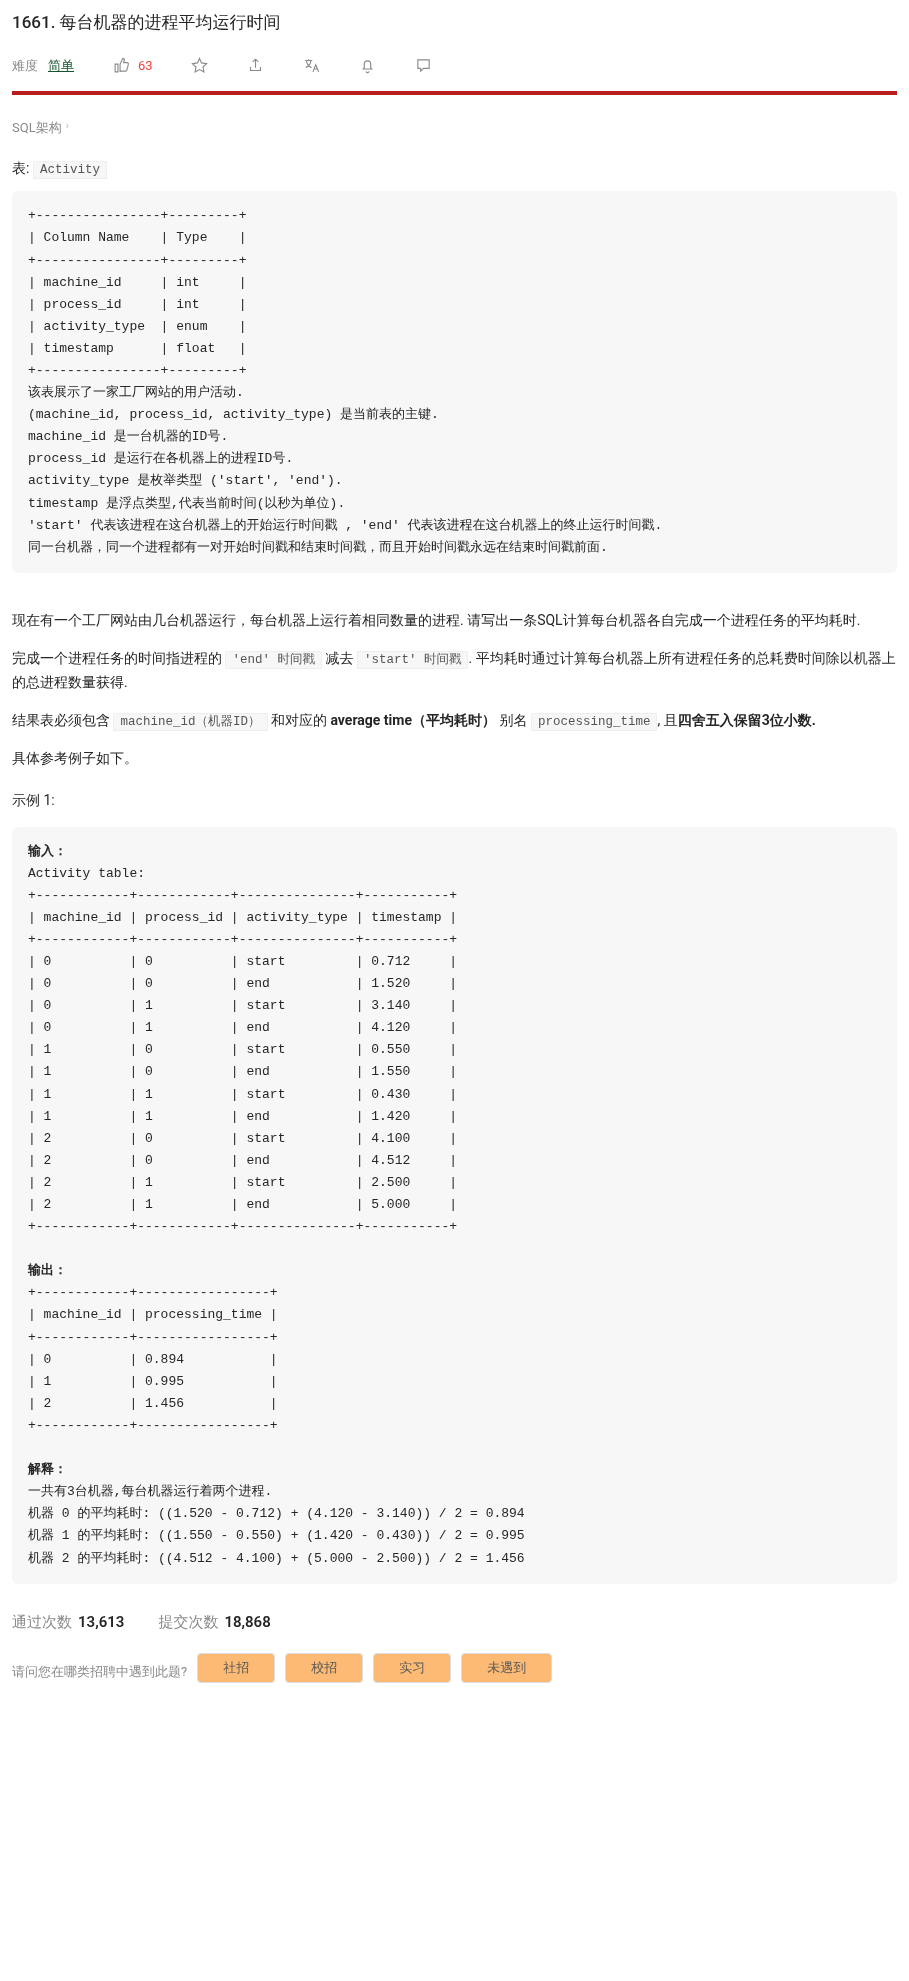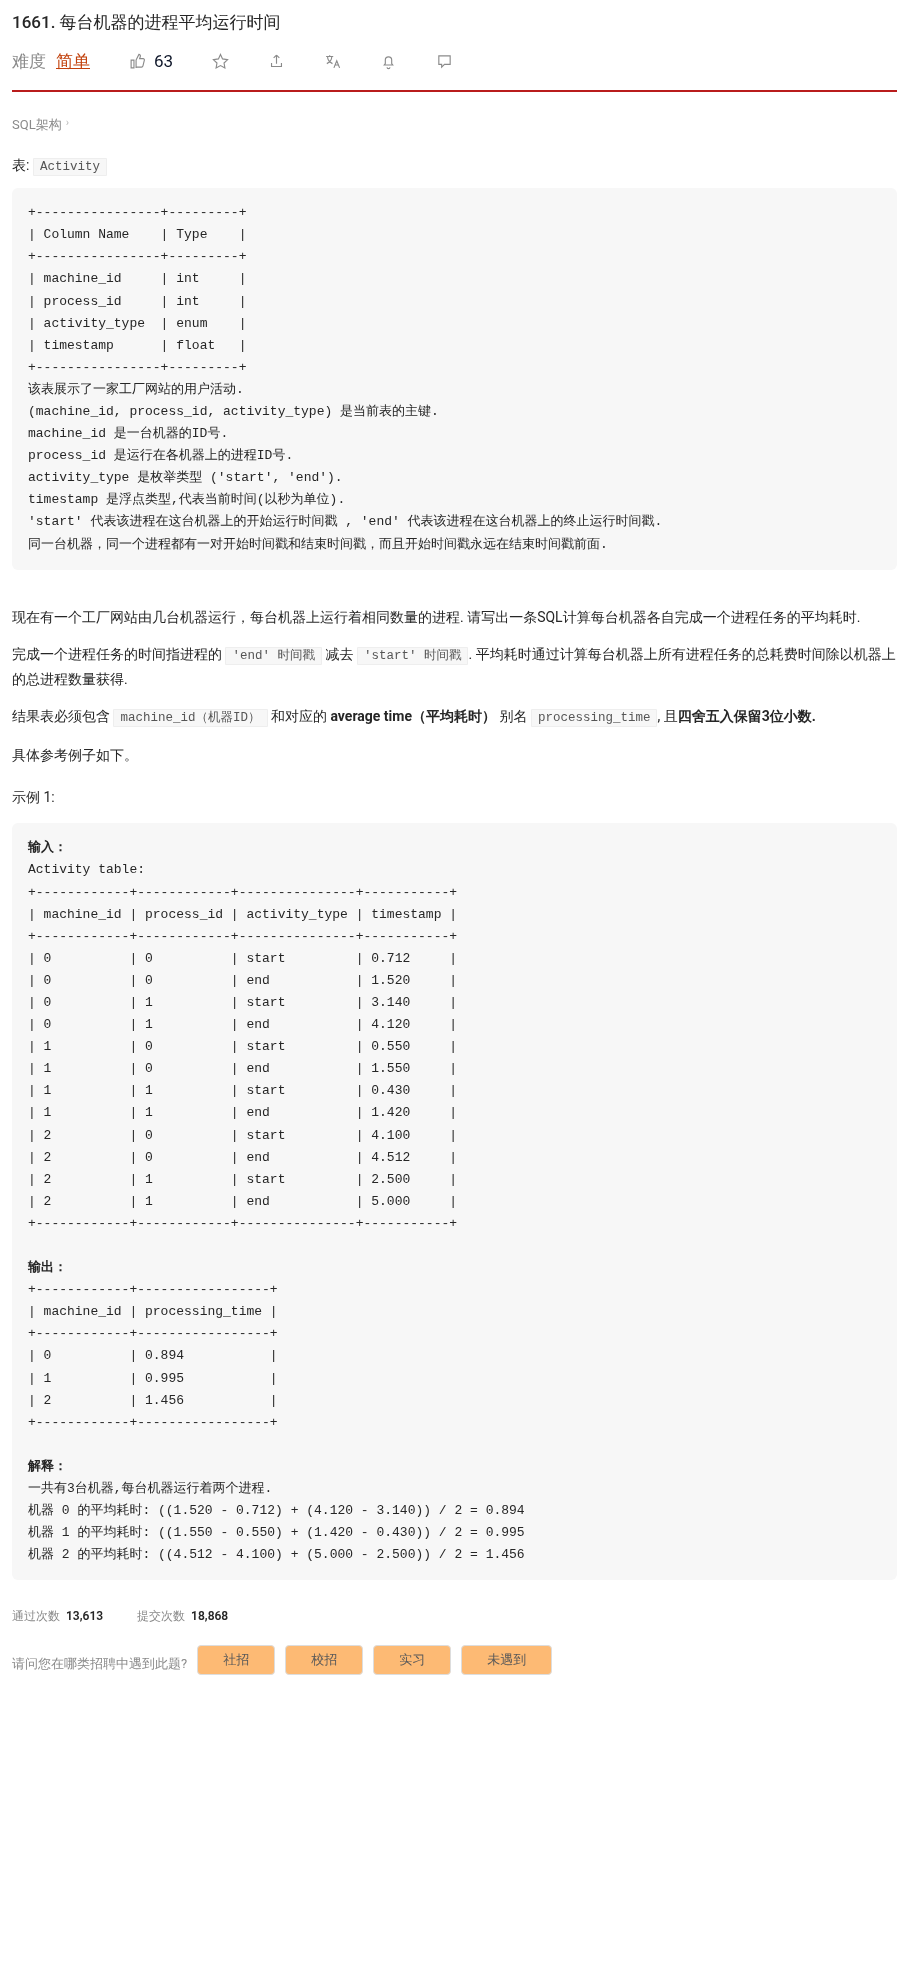--- a/index.html
+++ b/index.html
@@ -17,28 +17,29 @@
     font-size: 17px;
     font-weight: 500;
     color: #262626;
     padding: 8px 0 10px 0;
   }
   .metabar {
     display: flex;
     align-items: center;
     gap: 38px;
     color: #8a8a8a;
-    font-size: 17px;
+    font-size: 13px;
     padding-bottom: 14px;
-    border-bottom: 2px solid #b91c1c;
+    border-bottom: 4px solid #b91c1c;
+    margin-top: 8px;
   }
   .metabar .difficulty { display: flex; gap: 10px; }
   .metabar .diff-label { color: #8a8a8a; }
-  .metabar .diff-value { color: #c2410c; text-decoration: underline; }
-  .metabar .likes { display: flex; align-items: center; gap: 8px; color: #0f172a; }
+  .metabar .diff-value { color: #14532d; text-decoration: underline; }
+  .metabar .likes { display: flex; align-items: center; gap: 8px; color: #ef4444; }
   .metabar .icon-btn {
     display: inline-flex; align-items: center; justify-content: center;
     width: 18px; height: 18px; color: #8a8a8a; cursor: pointer;
   }
   .metabar svg { width: 17px; height: 17px; stroke: #8a8a8a; fill: none; stroke-width: 1.6; }
   .sql-schema {
     display: inline-flex; align-items: flex-start; gap: 4px;
     color: #8a8a8a; font-size: 13px; margin: 22px 0 18px 0; cursor: pointer;
   }
   .sql-schema .chev { font-size: 11px; color: #bbb; }
@@ -63,21 +64,21 @@
     white-space: pre;
     overflow-x: auto;
     color: #262626;
     margin-bottom: 36px;
   }
   pre.codeblock.example { margin-bottom: 26px; }
   strong { font-weight: 700; }
   .example-heading { font-weight: 400; margin: 18px 0 12px 0; }
   .stats {
     display: flex; align-items: center; gap: 34px;
-    color: #8a8a8a; font-size: 12px; margin: 12px 0 18px 0;
+    color: #8a8a8a; font-size: 15px; margin: 12px 0 18px 0;
   }
   .stats .num { color: #262626; font-weight: 600; margin-left: 6px; }
   .survey {
     display: flex; align-items: flex-end; gap: 10px;
     color: #8a8a8a; font-size: 13px;
   }
   .survey .opt {
     border: 1px solid #ddd; border-radius: 4px;
     padding: 3px 25px; color: #595959; cursor: pointer;
     background: #fdba74;

